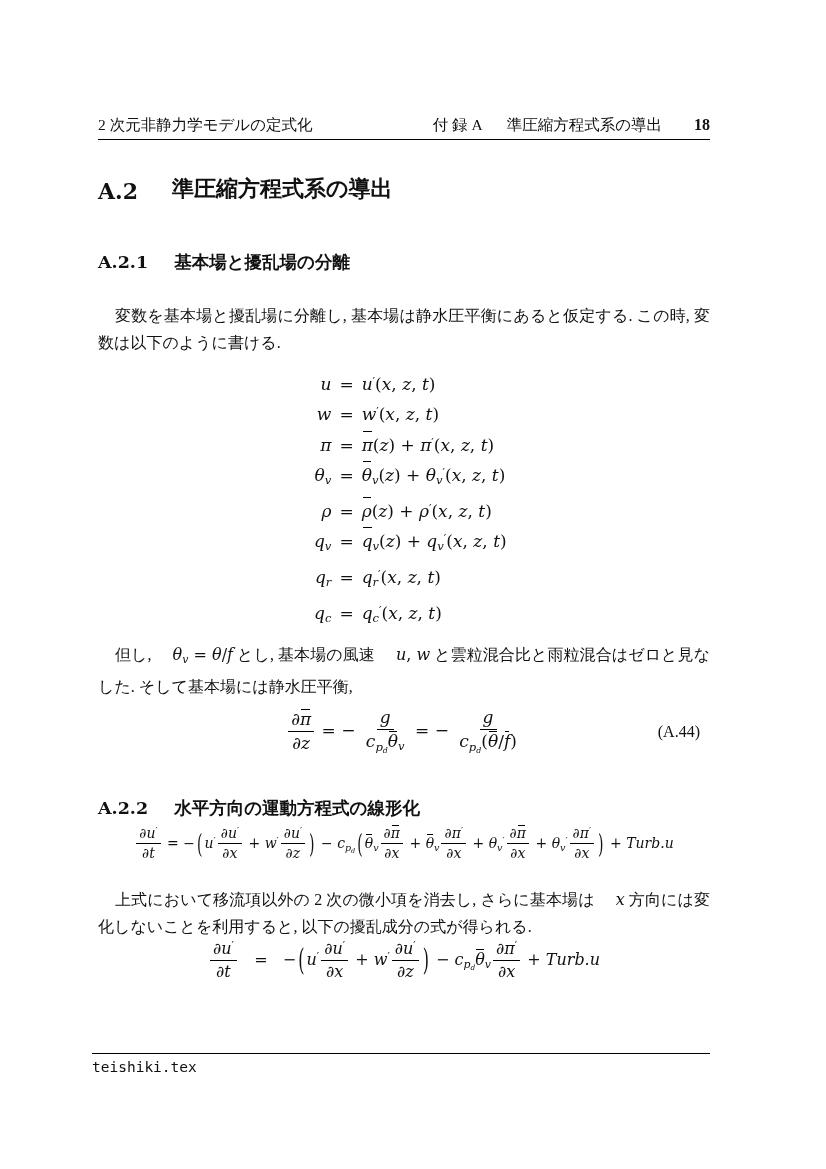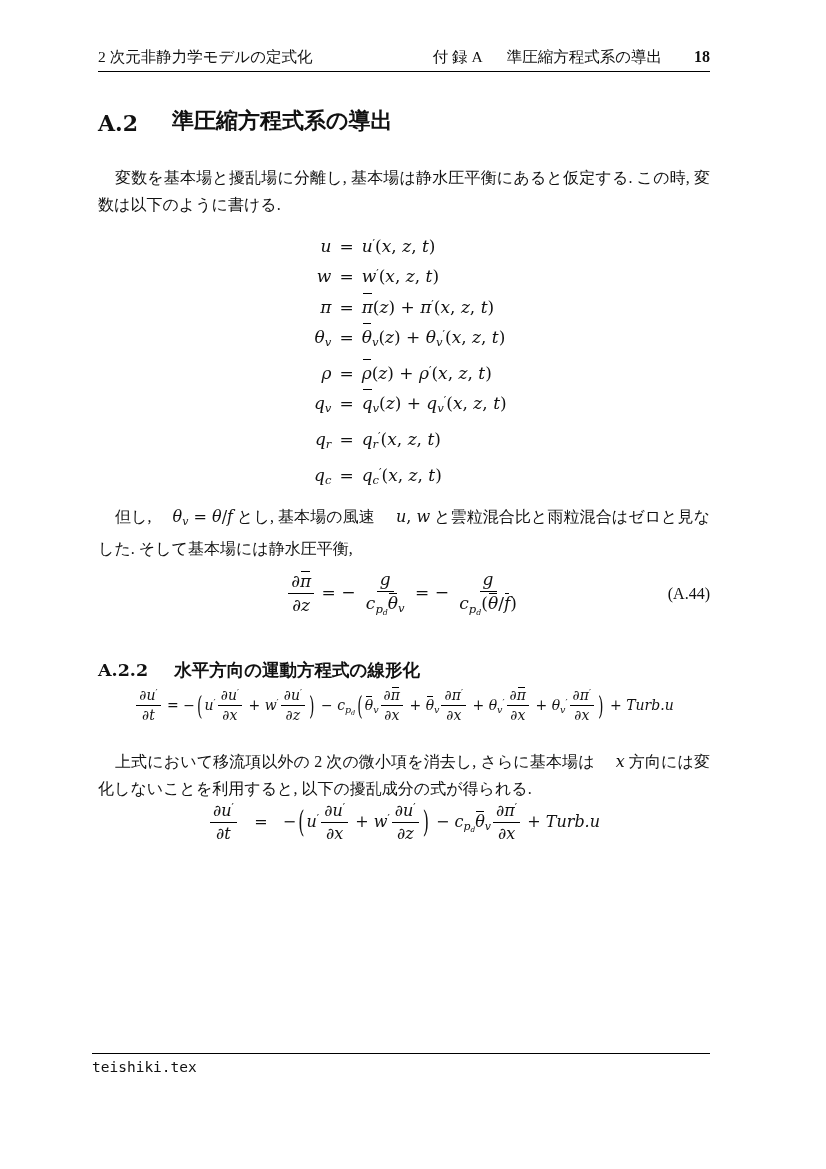--- a/index.html
+++ b/index.html
@@ -1,17 +1,17 @@
 <!DOCTYPE html>
 <html><head>
 <meta charset="utf-8">
 <style>
   html,body{margin:0;padding:0;background:#ffffff;}
   .page{position:relative;width:826px;height:1169px;background:#fff;color:#111;
-        box-sizing:border-box;padding:48px 116px 0 98px;overflow:hidden;
+        box-sizing:border-box;padding:116px 116px 0 98px;overflow:hidden;
         font-family:"Liberation Serif","DejaVu Serif",serif;}
   
   .hdr{display:flex;justify-content:space-between;align-items:baseline;
        font-size:15.5px;line-height:18px;}
   .hdr-right{display:flex;align-items:flex-end;}
   .hdr-appendix{margin-right:24px;}
   .hdr-apptitle{margin-right:32px;}
   .pgnum{font-weight:bold;font-size:16px;}
   .rule{border-top:1.2px solid #000;margin-top:5px;}
   .footer{position:absolute;left:92px;right:116px;top:1053px;
@@ -46,21 +46,21 @@
   .m-bar::before{content:"";position:absolute;left:1px;right:1px;top:-0.06em;border-top:0.075em solid #000;}
   .m-frac{display:inline-flex;flex-direction:column;align-items:center;vertical-align:middle;margin:0 2px;line-height:1.12;}
   .m-num{display:block;padding:0 3px 2px;border-bottom:1px solid #000;text-align:center;white-space:pre;}
   .m-den{display:block;padding:2px 3px 0;text-align:center;white-space:pre;}
   .m-big{display:inline-block;transform:scaleY(1.9);transform-origin:center 55%;vertical-align:middle;margin:0 2px;font-weight:400;}
   
   .disp{position:relative;text-align:center;}
   .disp-a44{font-size:17px;margin-top:8px;}
   .disp-wide{font-size:14px;margin-top:6px;}
   .disp-final{font-size:16px;margin-top:0;}
-  .eqtag{position:absolute;right:0;top:50%;transform:translateY(-50%);font-size:16px;}
+  .eqtag{position:absolute;right:10px;top:50%;transform:translateY(-50%);font-size:16px;}
   .eq-block{width:fit-content;margin:12px auto 0;font-size:17px;}
   .eq-row{display:flex;align-items:baseline;line-height:27.4px;}
   .eq-lhs{min-width:30px;text-align:right;display:inline-block;}
   .eq-mid{padding:0 8px;}
   .eq-rhs{text-align:left;}
   .seg-text{}
   .imath{font-size:inherit;}
 </style>
 </head>
 <body>
@@ -76,20 +76,24 @@
     </span>
   </div>
   <div class="rule"></div>
 
   <div class="sec">
     <span class="num">A.2</span>
     <span class="ttl">準圧縮方程式系の導出</span>
   </div>
 
 
+  <div class="ssec ssec1">
+    <span class="num">A.2.1</span>
+    <span class="ttl">基本場と擾乱場の分離</span>
+  </div>
 
   <p class="para indent mt-p1">変数を基本場と擾乱場に分離し, 基本場は静水圧平衡にあると仮定する. この時, 変数は以下のように書ける.</p>
 
   <div class="eq-block">
       <div class="eq-row">
         <span class="eq-lhs mrow"><span class="m-var">u</span></span>
         <span class="eq-mid m-txt">=</span>
         <span class="eq-rhs mrow"><span class="m-var">u</span><span class="m-prime">′</span><span class="m-txt">(</span><span class="m-var">x</span><span class="m-txt">, </span><span class="m-var">z</span><span class="m-txt">, </span><span class="m-var">t</span><span class="m-txt">)</span></span>
       </div>
       <div class="eq-row">

